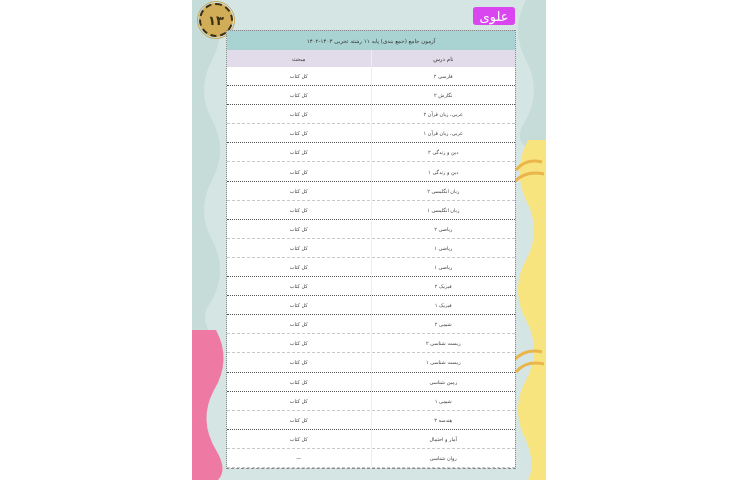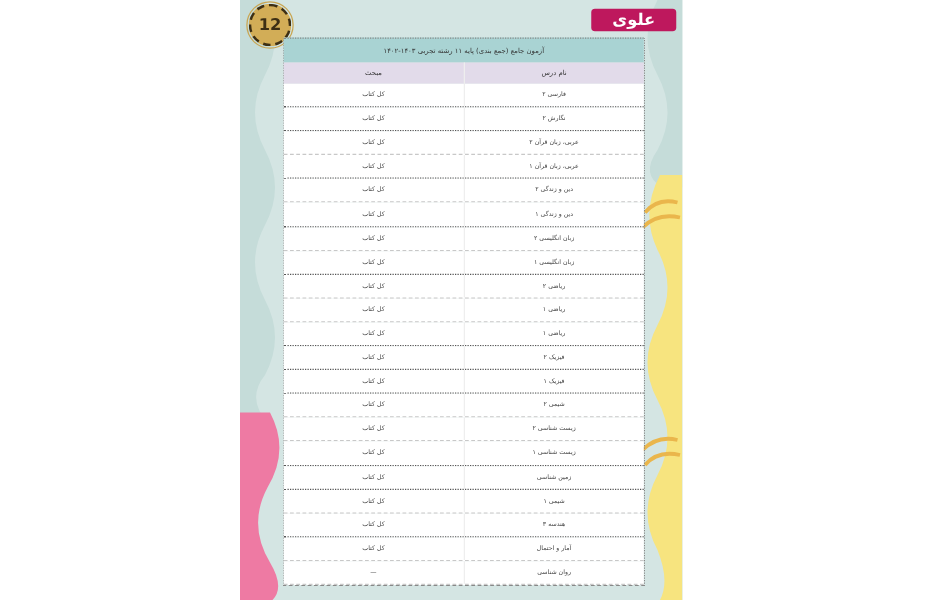--- a/index.html
+++ b/index.html
@@ -6,22 +6,22 @@
   body { width:750px; height:480px; background:#ffffff; position:relative; overflow:hidden;
          font-family:"DejaVu Sans", sans-serif; }
   .page { position:absolute; left:192px; top:0; width:354px; height:480px; background:#d4e5e3; overflow:hidden; }
   .wave-left, .wave-right { position:absolute; top:0; height:480px; }
   .wave-left { left:0; width:40px; }
   .wave-right { right:0; width:40px; }
   .badge { position:absolute; left:199px; top:3px; width:34px; height:34px; border-radius:50%; background:#d2ad57;
            border:2px dashed #3d2f14; box-sizing:border-box; display:flex; align-items:center; justify-content:center;
            color:#3d2f14; font-size:13px; font-weight:bold; }
   .badge-ring { position:absolute; left:197px; top:1px; width:38px; height:38px; border-radius:50%; border:1px solid #c9a653; box-sizing:border-box; }
-  .logo { position:absolute; left:473px; top:7px; width:68px; height:18px; background:#be185d; border-radius:3px;
-          color:#fff; font-weight:bold; font-size:13px; display:flex; align-items:center; justify-content:center; direction:rtl; }
+  .logo { position:absolute; left:473px; top:7px; width:42px; height:18px; background:#d946ef; border-radius:3px;
+          color:#fff; font-weight:normal; font-size:13px; display:flex; align-items:center; justify-content:center; direction:rtl; }
   .table { position:absolute; left:226px; top:30px; width:288px; direction:rtl; border-left:1px dotted #888; border-right:1px dotted #888; border-bottom:1px dashed #888; }
   .title-row { height:19px; background:#a9d3d3; display:flex; align-items:center; justify-content:center; font-size:5.5px; color:#333; border-top:1px dotted #888; }
   .head-row { height:17px; background:#e2dbea; display:flex; font-size:5.5px; color:#333; }
   .row { height:18.1px; display:flex; font-size:5px; color:#444; background:#fff; }
   .row.solid { border-bottom:1px dotted #555; }
   .row.light { border-bottom:1px dashed #c8c8c8; }
   .cell { flex:1; display:flex; align-items:center; justify-content:center; }
   .cell.name { border-left:1px solid #eee; }
 </style>
 </head>
@@ -36,21 +36,21 @@
     <path d="M40 0 H20 Q4 30 20 60 Q36 90 20 120 Q6 140 24 150 L40 150 Z" fill="#c5dcd9"></path>
     <path d="M40 140 H22 Q6 170 20 200 Q36 230 20 260 Q4 290 20 320 Q36 350 20 380 Q4 410 20 440 Q30 465 22 480 H40 Z" fill="#f7e47f"></path>
     <path d="M10 170 Q20 158 36 162" stroke="#eab64c" stroke-width="3" fill="none"></path>
     <path d="M8 182 Q20 170 38 174" stroke="#eab64c" stroke-width="3" fill="none"></path>
     <path d="M8 360 Q20 348 36 352" stroke="#eab64c" stroke-width="3" fill="none"></path>
     <path d="M10 372 Q20 360 38 364" stroke="#eab64c" stroke-width="3" fill="none"></path>
   </svg>
 </div>
 
 <div class="badge-ring"></div>
-<div class="badge">12</div>
+<div class="badge">۱۳</div>
 <div class="logo">علوی</div>
 
 <div class="table">
   <div class="title-row">آزمون جامع (جمع بندی) پایه ۱۱ رشته تجربی ۱۴۰۳-۱۴۰۲</div>
   <div class="head-row">
     <div class="cell name">نام درس</div>
     <div class="cell">مبحث</div>
   </div>
   <div id="rows">
       <div class="row solid">

